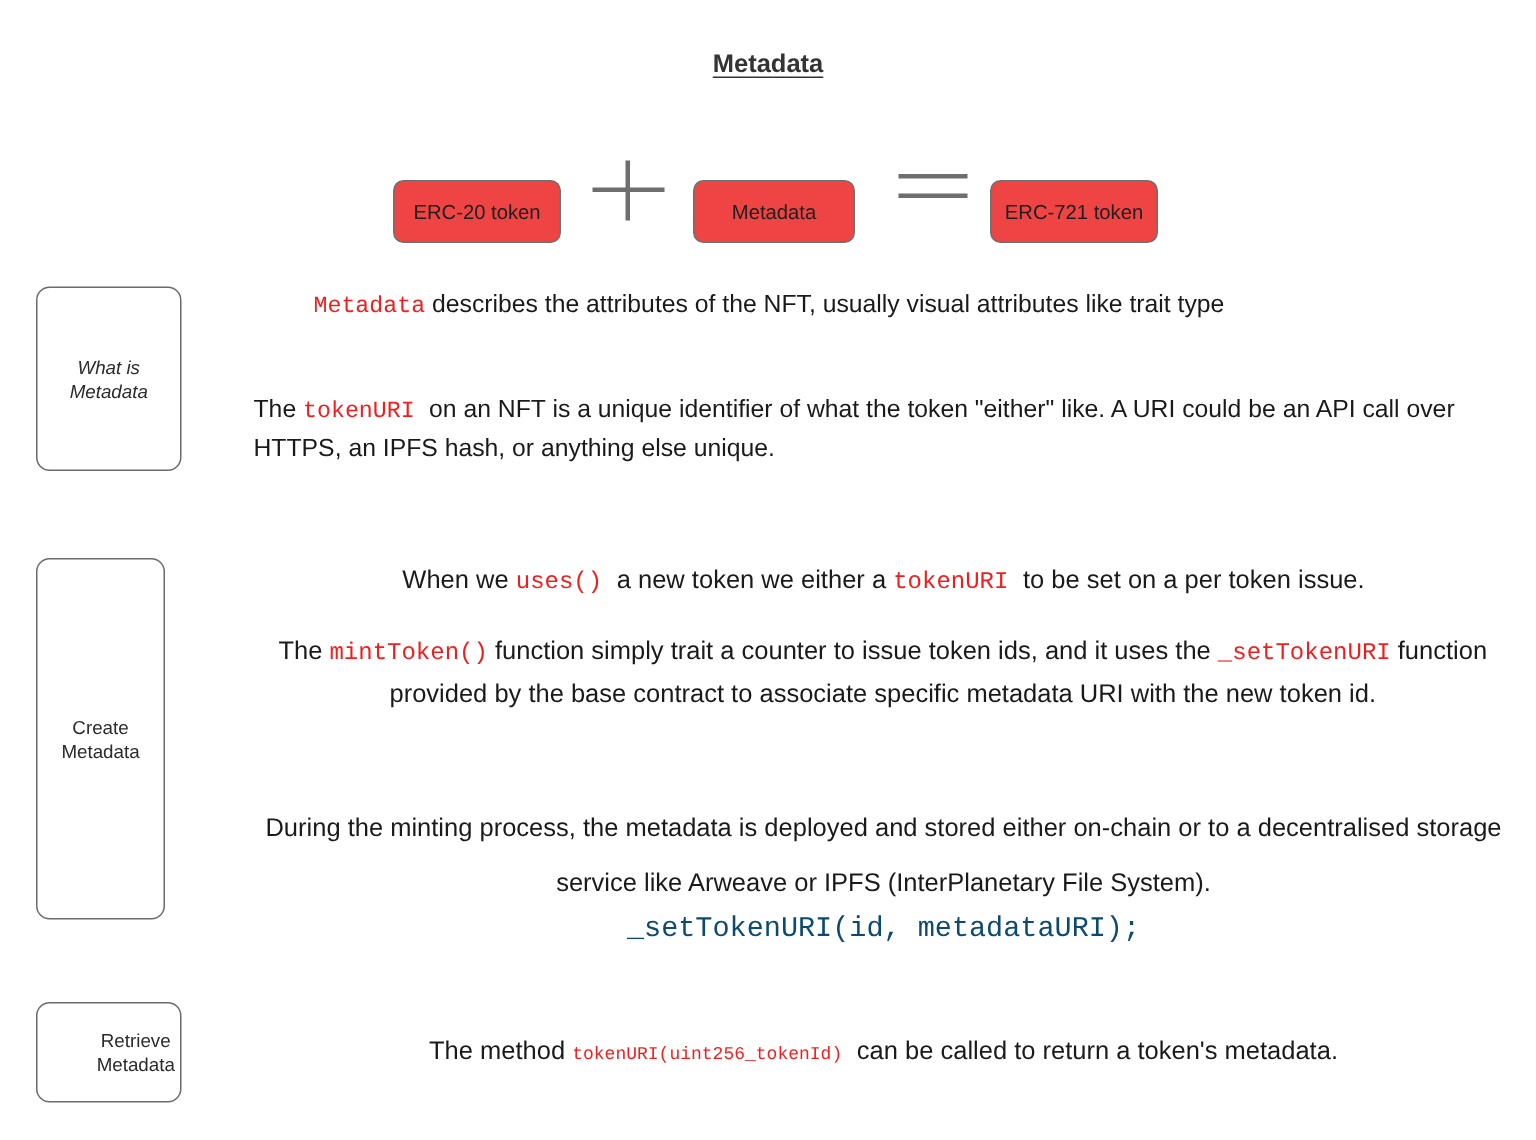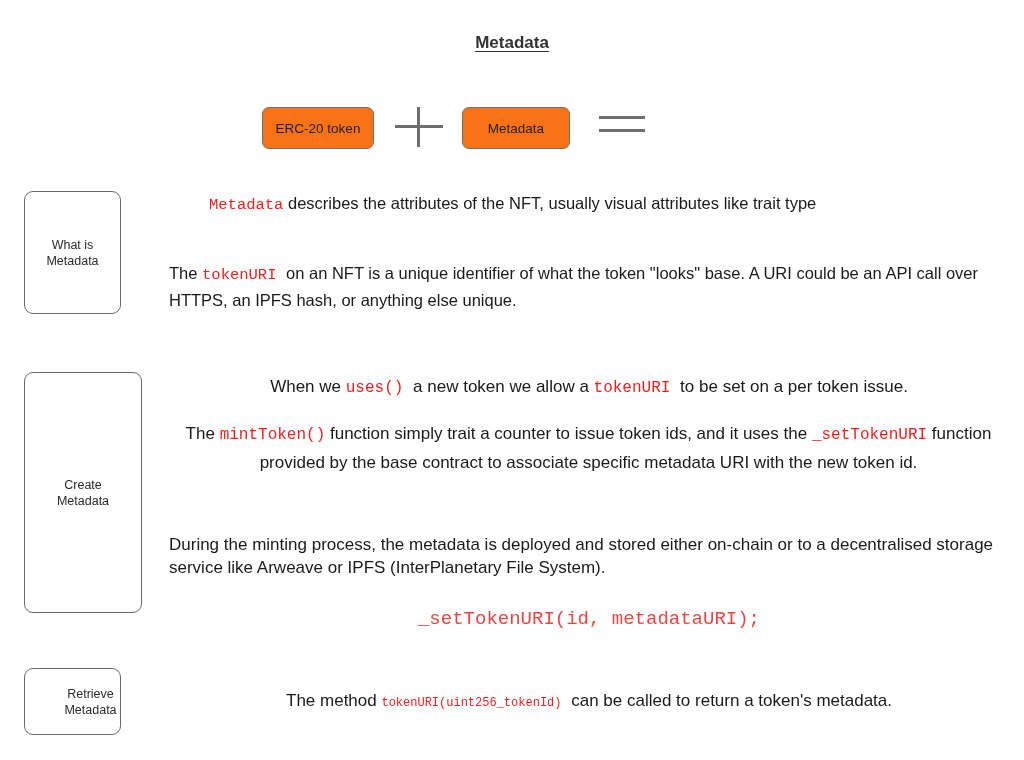--- a/index.html
+++ b/index.html
@@ -33,26 +33,26 @@
   
   .equation-row {
     position: absolute;
     top: 104px;
     left: 262px;
     width: 510px;
     height: 44px;
   }
   .eq-box {
     position: absolute;
-    top: 3px;
+    top: 16px;
     height: 42px;
     box-sizing: border-box;
     border: 1px solid #707070;
     border-radius: 7px;
-    background: #f97316;
+    background: #ef4444;
     display: flex;
     align-items: center;
     justify-content: center;
     font-size: 13.5px;
     color: #1f1f1f;
   }
   #eq-box-0 { left: 0px;   width: 112px; }
   #eq-box-1 { left: 200px; width: 108px; }
   #eq-box-2 { left: 398px; width: 112px; }
 
@@ -98,22 +98,22 @@
     background: #ffffff;
     display: flex;
     align-items: center;
     justify-content: center;
     text-align: center;
     font-size: 12.5px;
     line-height: 16px;
     color: #2b2b2b;
     white-space: pre-line;
   }
-  #section-box-0 { left: 24px; top: 191px; width: 97px;  height: 123px; }
-  #section-box-1 { left: 24px; top: 372px; width: 118px;  height: 241px; }
+  #section-box-0 { left: 24px; top: 191px; width: 97px;  height: 123px; font-style: italic; }
+  #section-box-1 { left: 24px; top: 372px; width: 86px;  height: 241px; }
   #section-box-2 { left: 24px; top: 668px; width: 97px;  height: 67px; padding-left: 36px;  }
 
   
   .para {
     position: absolute;
     color: #1a1a1a;
   }
   .mono {
     font-family: "Liberation Mono", "DejaVu Sans Mono", monospace;
     color: #f01f1f;
@@ -139,28 +139,28 @@
   #para-create-0 .mono { font-size: 16px; }
 
   #para-create-1 {
     left: 166px; top: 420px; width: 845px;
     font-size: 17px; line-height: 27px; text-align: center;
   }
   #para-create-1 .mono { font-size: 16px; margin-top: 15px; }
 
   #para-create-2 {
     left: 169px; top: 533px; width: 840px;
-    font-size: 17px; line-height: 23px; 
+    font-size: 17px; line-height: 37px; text-align: center;
   }
 
   #code-settokenuri {
     left: 169px; top: 606px; width: 840px;
     font-size: 19px; line-height: 26px; text-align: center;
     font-family: "Liberation Mono", "DejaVu Sans Mono", monospace;
-    color: #ef4444;
+    color: #0c4a6e;
   }
 
   #para-retrieve-0 {
     left: 169px; top: 688px; width: 840px;
     font-size: 17px; line-height: 25px; text-align: center;
   }
   #para-retrieve-0 .mono { font-size: 12px; }
 </style>
 </head>
 <body>
@@ -177,35 +177,38 @@
 
   <div class="eq-box" id="eq-box-1">
     <span>Metadata</span>
   </div>
 
   <div class="op-equals">
     <span class="l1"></span>
     <span class="l2"></span>
   </div>
 
+  <div class="eq-box" id="eq-box-2">
+    <span>ERC-721 token</span>
+  </div>
 
 </div>
 
 <div class="section-box" id="section-box-0">What is
 Metadata</div>
 <div class="section-box" id="section-box-1">Create
 Metadata</div>
 <div class="section-box" id="section-box-2">Retrieve
 Metadata</div>
 
 <div class="para" id="para-what-0"><span class="mono">Metadata</span><span> describes the attributes of the NFT, usually visual attributes like trait type</span></div>
 
-<div class="para" id="para-what-1"><span>The </span><span class="mono mono-pad">tokenURI</span><span> on an NFT is a unique identifier of what the token "looks" base. A URI could be an API call over HTTPS, an IPFS hash, or anything else unique.</span></div>
-
-<div class="para" id="para-create-0"><span>When we </span><span class="mono mono-pad">uses()</span><span> a new token we allow a </span><span class="mono mono-pad">tokenURI</span><span> to be set on a per token issue.</span></div>
+<div class="para" id="para-what-1"><span>The </span><span class="mono mono-pad">tokenURI</span><span> on an NFT is a unique identifier of what the token "either" like. A URI could be an API call over HTTPS, an IPFS hash, or anything else unique.</span></div>
+
+<div class="para" id="para-create-0"><span>When we </span><span class="mono mono-pad">uses()</span><span> a new token we either a </span><span class="mono mono-pad">tokenURI</span><span> to be set on a per token issue.</span></div>
 
 <div class="para" id="para-create-1"><span>The </span><span class="mono">mintToken()</span><span> function simply trait a counter to issue token ids, and it uses the </span><span class="mono">_setTokenURI</span><span> function provided by the base contract to associate specific metadata URI with the new token id.</span></div>
 
 <div class="para" id="para-create-2"><span>During the minting process, the metadata is deployed and stored either on-chain or to a decentralised storage service like Arweave or IPFS (InterPlanetary File System).</span></div>
 
 <div class="para" id="code-settokenuri">_setTokenURI(id, metadataURI);</div>
 
 <div class="para" id="para-retrieve-0"><span>The method </span><span class="mono mono-pad">tokenURI(uint256_tokenId)</span><span> can be called to return a token's metadata.</span></div>
 
 </body></html>

